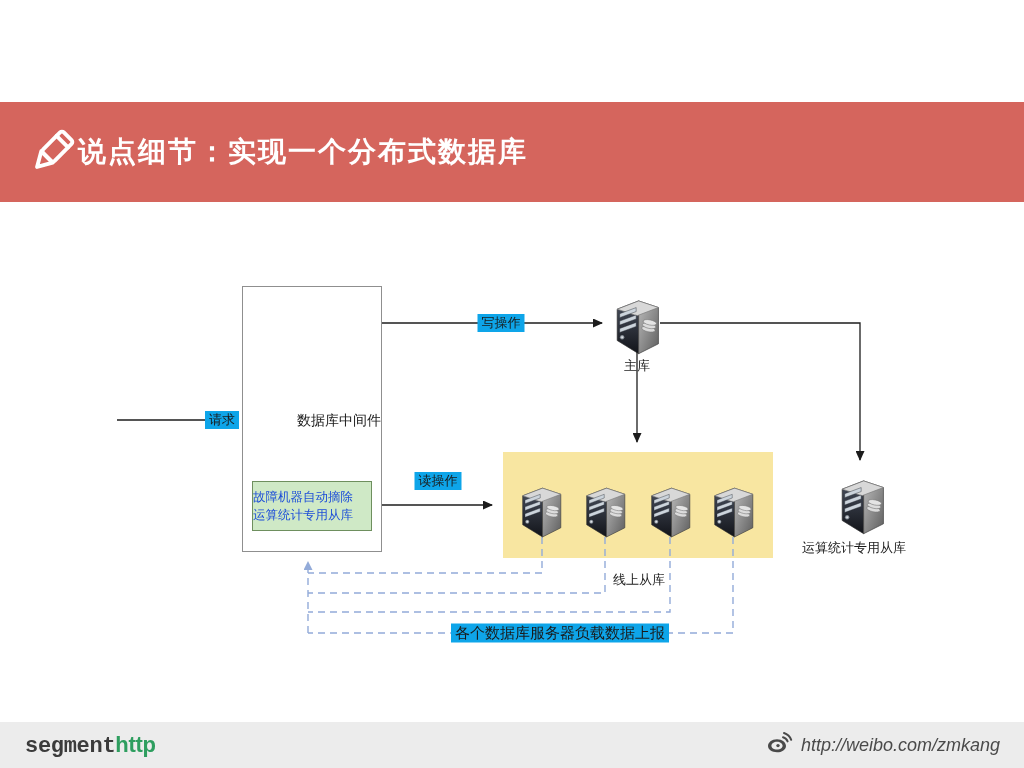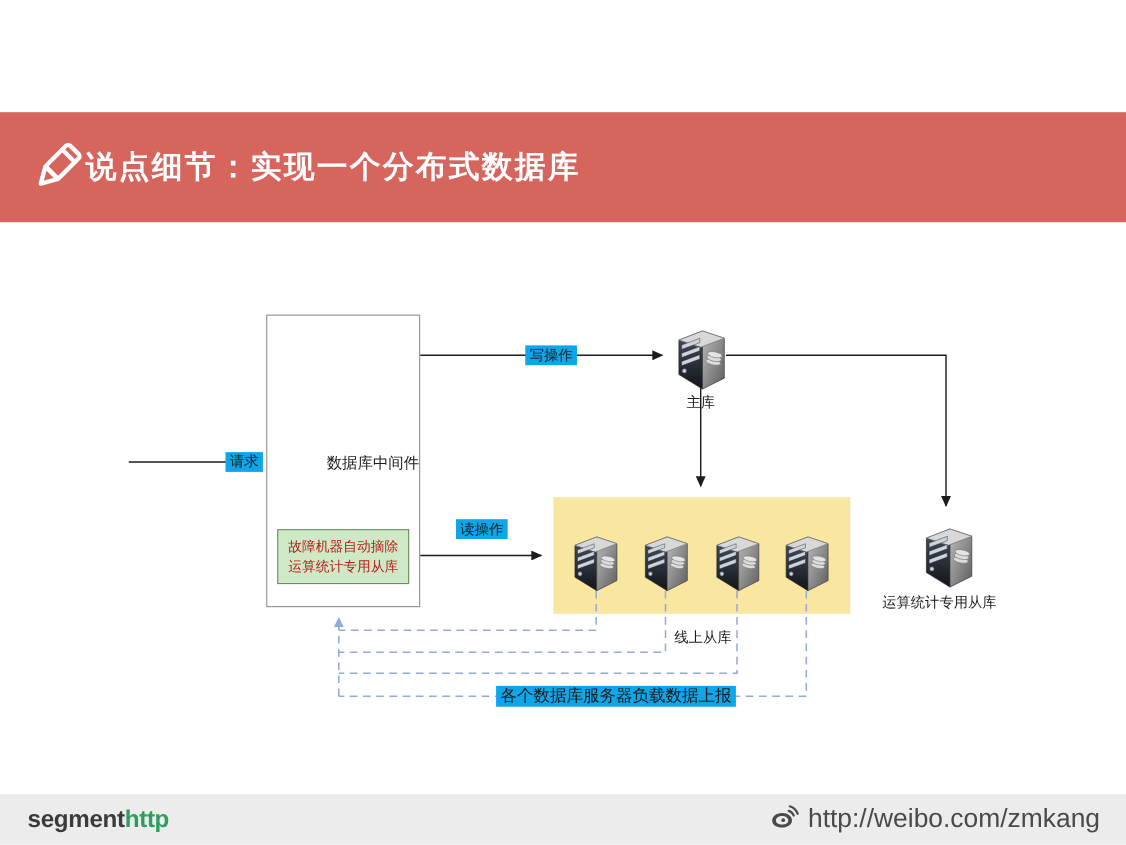--- a/index.html
+++ b/index.html
@@ -35,40 +35,40 @@
   }
   .mw-label {
     position:absolute; left:0; right:0; top:125px; text-align:right;
     font-size:14px; color:#1a1a1a;
   }
   .green-box {
     position:absolute; left:9px; top:194px; width:118px; height:48px;
     background:var(--green-box-bg,#CFE9C6);
     border:1px solid var(--green-box-border,#6E8F5E);
     display:flex; flex-direction:column; justify-content:center;
-    text-align:center; font-size:12.5px; line-height:1.45; color:#b91c1c;
+    font-size:12.5px; line-height:1.45; color:#1d4ed8;
   }
   .lbl {
     position:absolute; transform:translate(-50%,-50%); z-index:4;
     font-size:13px; color:#1a1a1a; white-space:nowrap;
   }
   .lbl.bg { background:#0ea5e9; padding:0 4px; }
   .lbl.small { font-size:15px; }
 
   
   .footer {
     position:absolute; left:0; top:722px; width:1024px; height:46px;
     background:var(--footer-bg,#ECECEC);
     display:flex; align-items:center;
   }
   .logo { margin-left:25px; font-size:22px; font-weight:bold; letter-spacing:-0.3px; }
-  .logo .seg { color:var(--logo-segment-color,#3B3B3B); }
+  .logo .seg { color:var(--logo-segment-color,#3B3B3B);font-family:Liberation Mono, monospace; }
   .logo .flt { color:var(--logo-fault-color,#2E9E5F); }
   .footer-right { margin-left:auto; margin-right:24px; display:flex; align-items:center; gap:8px; }
-  .weibo-url { font-size:24px; color:var(--footer-text-color,#4A4A4A); }
+  .weibo-url { font-size:18px; color:var(--footer-text-color,#4A4A4A);font-style:italic; }
 </style>
 </head>
 <body>
 
 <div class="header">
   <div class="pencil-wrap">
     <svg width="52" height="52" viewBox="0 0 48 48">
       <g transform="rotate(45 24 24)" fill="none" stroke="#ffffff" stroke-width="3.6" stroke-linejoin="round" stroke-linecap="round">
         <rect x="16.5" y="3.5" width="15" height="27" rx="2.5"></rect>
         <line x1="16.5" y1="10.5" x2="31.5" y2="10.5"></line>

